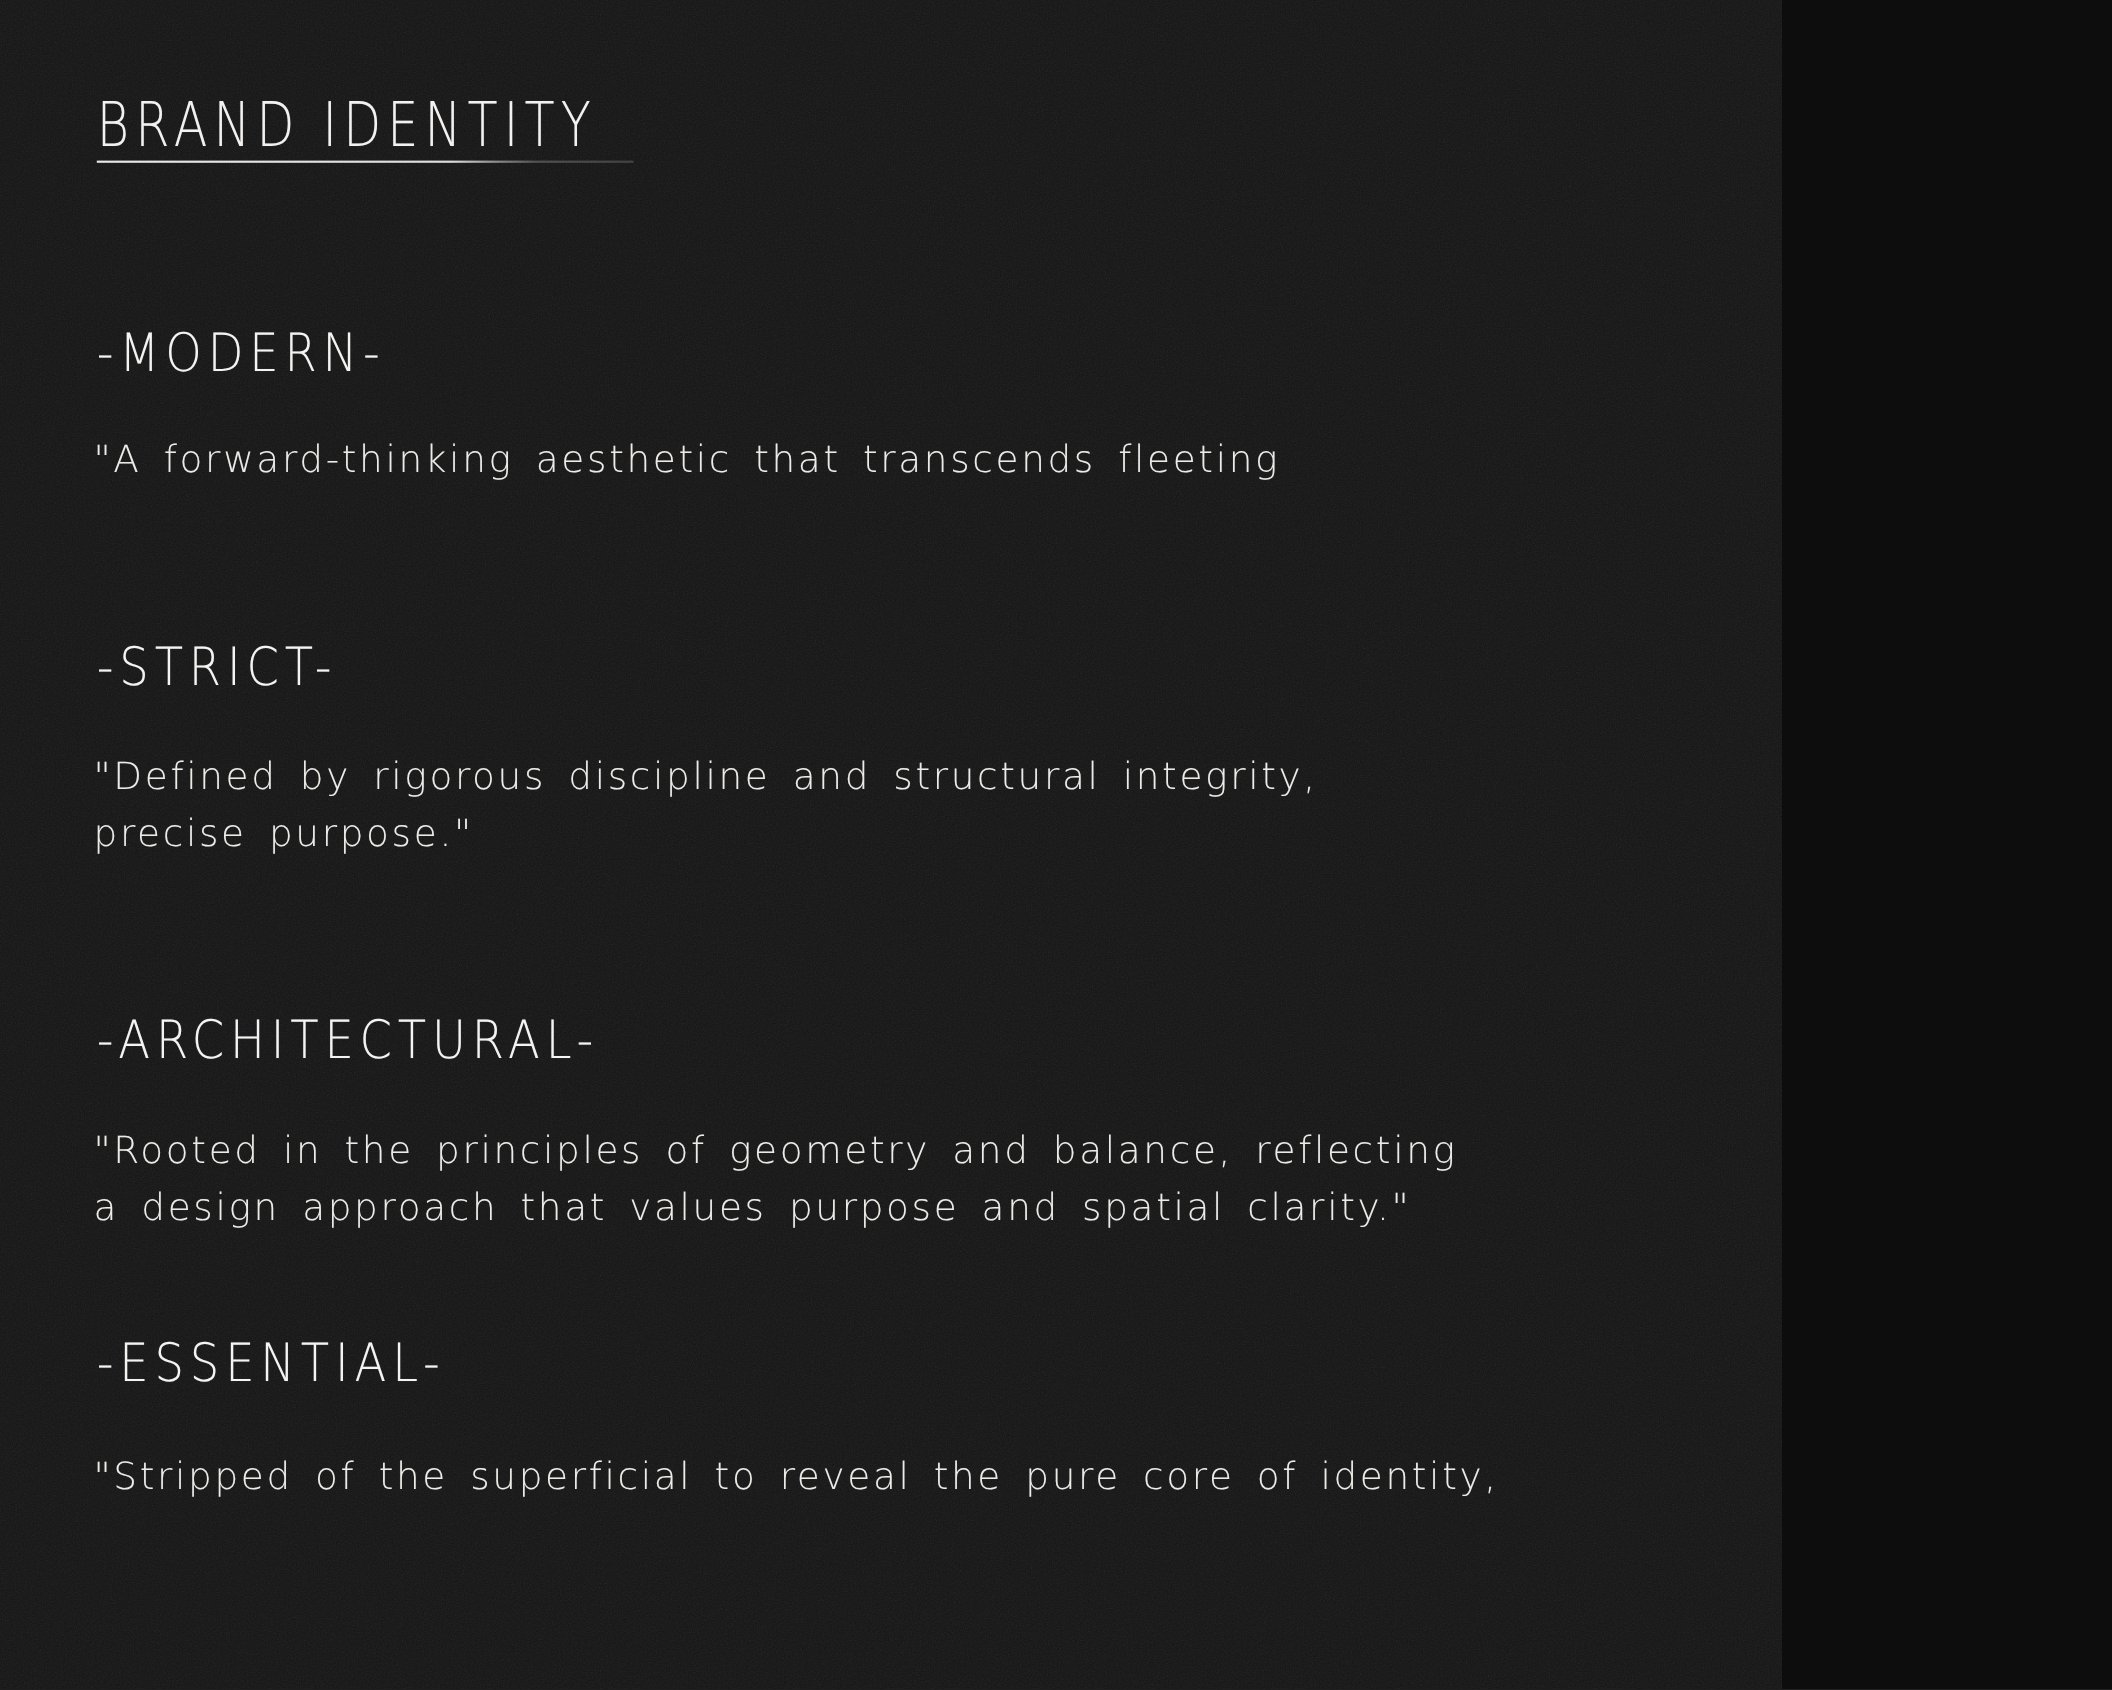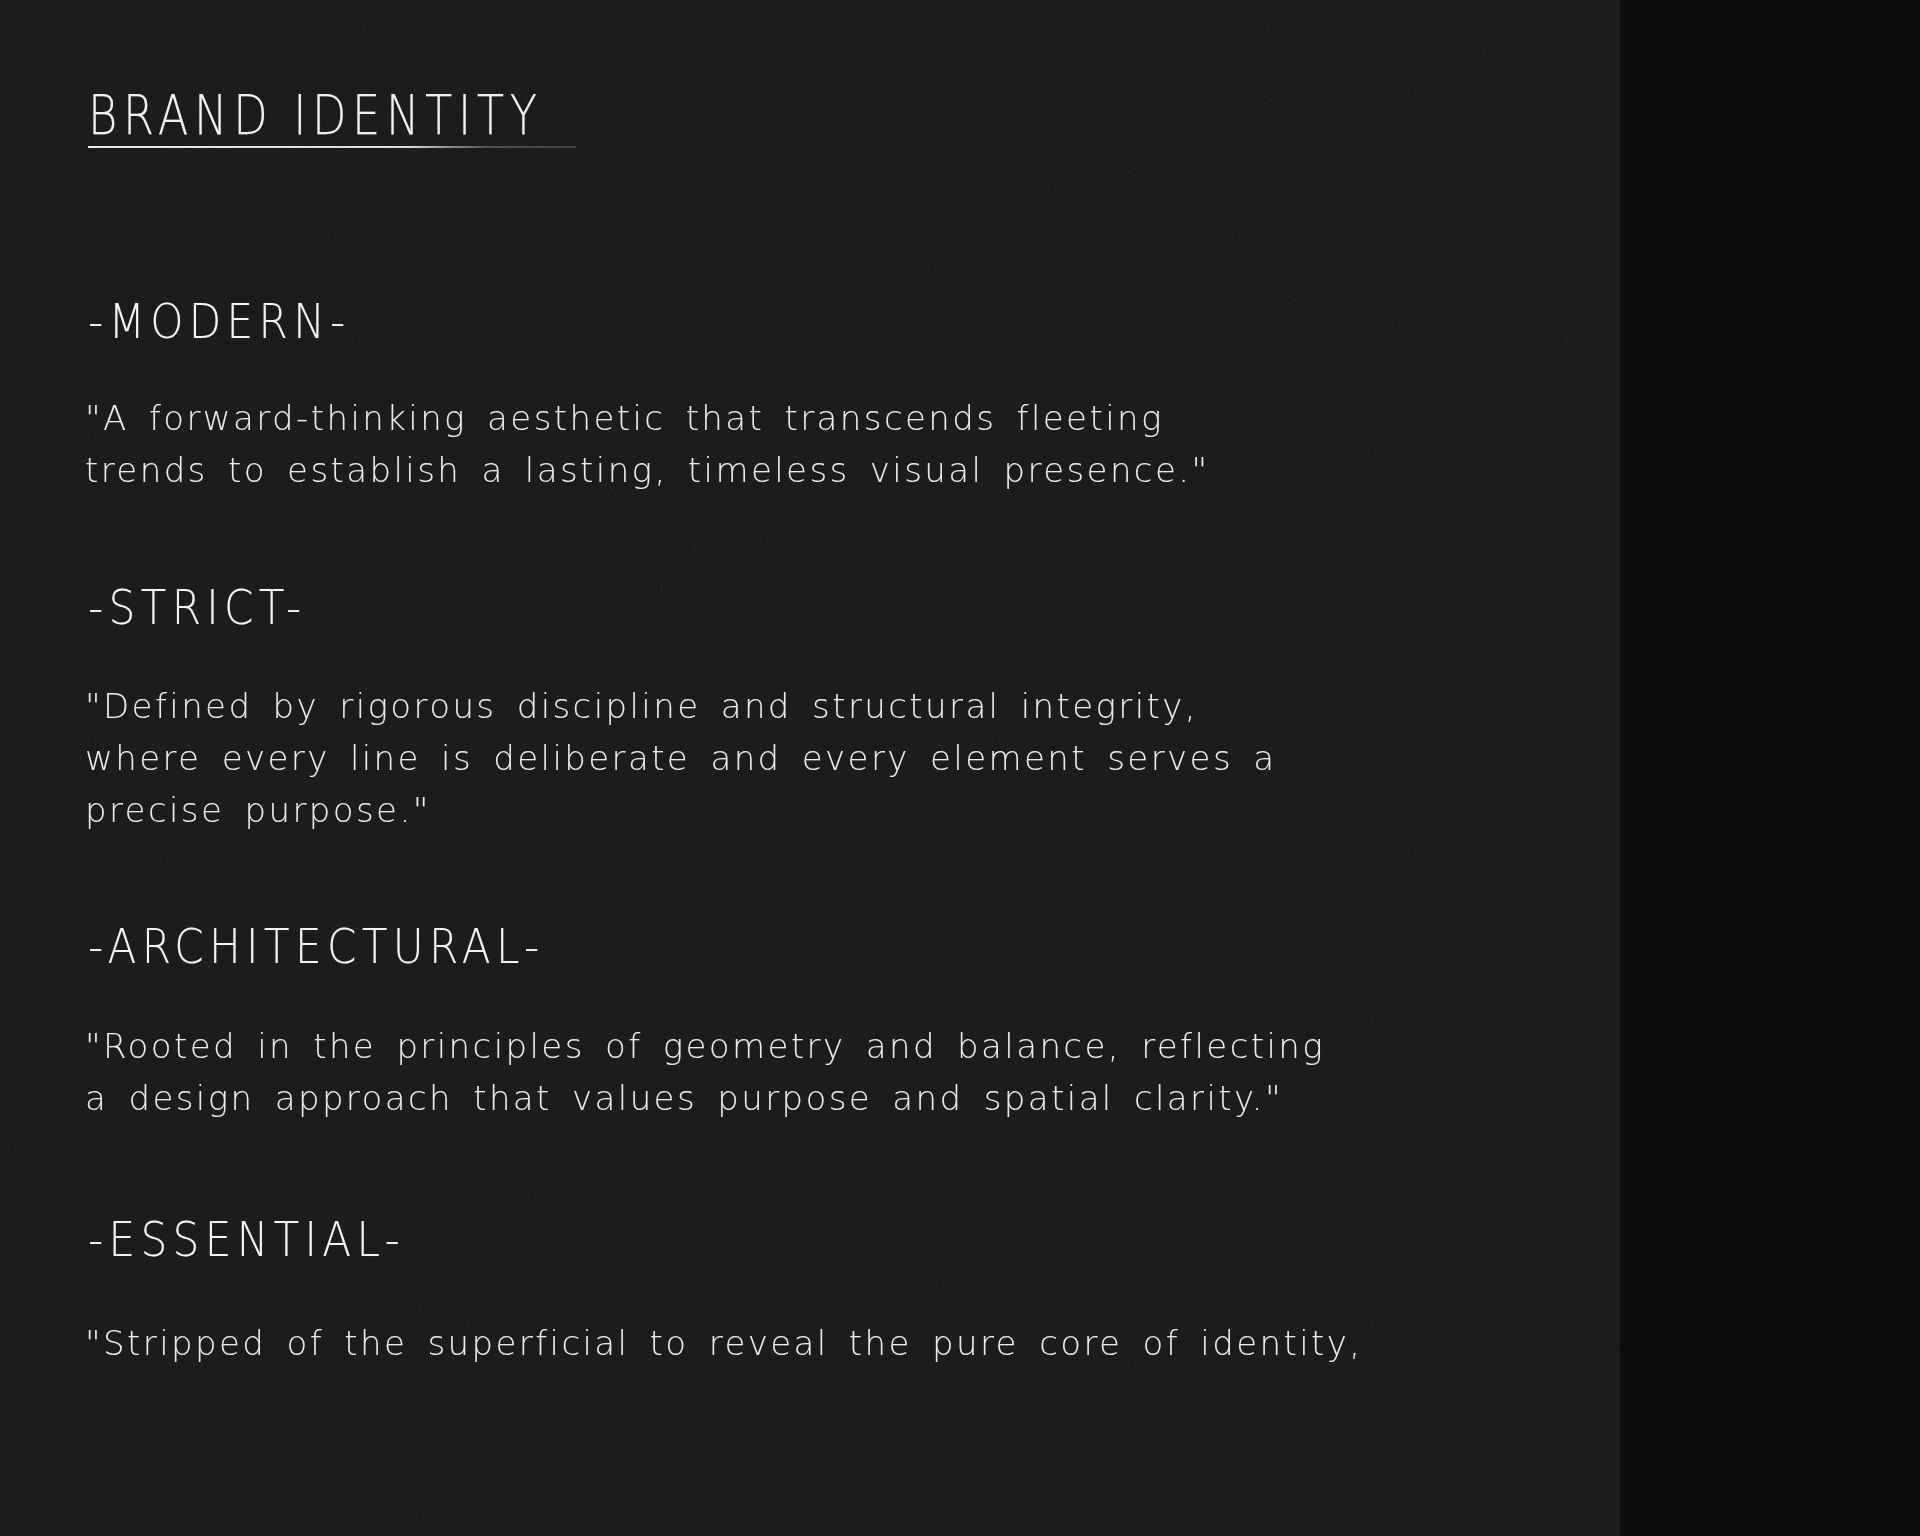--- a/index.html
+++ b/index.html
@@ -92,29 +92,27 @@
 
 <div class="slide">
 
   <h1 class="page-title">BRAND IDENTITY</h1>
   <div class="title-underline"></div>
 
   <section>
     <h2 class="section-heading h-modern">-MODERN-</h2>
     <p class="quote q-modern">
       <span class="line">"A forward-thinking aesthetic that transcends fleeting</span>
-      <span class="line">trends to establish a lasting, timeless visual presence."</span>
     </p>
   </section>
 
   <section>
     <h2 class="section-heading h-strict">-STRICT-</h2>
     <p class="quote q-strict">
       <span class="line">"Defined by rigorous discipline and structural integrity,</span>
-      <span class="line">where every line is deliberate and every element serves a</span>
       <span class="line">precise purpose."</span>
     </p>
   </section>
 
   <section>
     <h2 class="section-heading h-architectural">-ARCHITECTURAL-</h2>
     <p class="quote q-architectural">
       <span class="line">"Rooted in the principles of geometry and balance, reflecting</span>
       <span class="line">a design approach that values purpose and spatial clarity."</span>
     </p>

